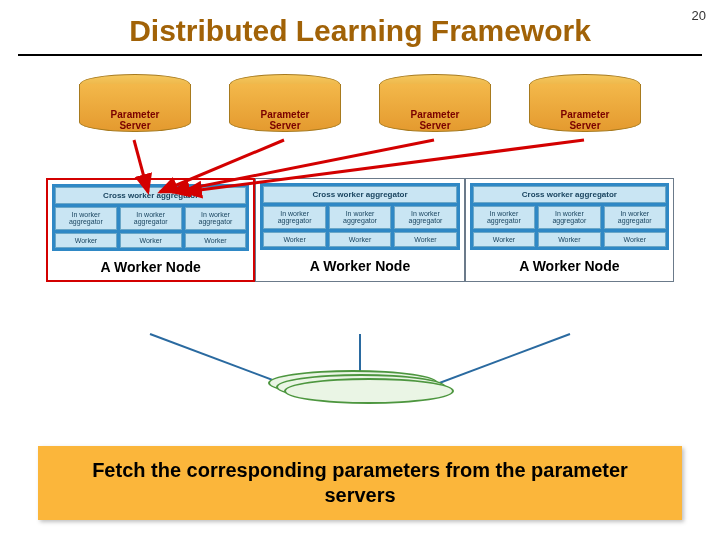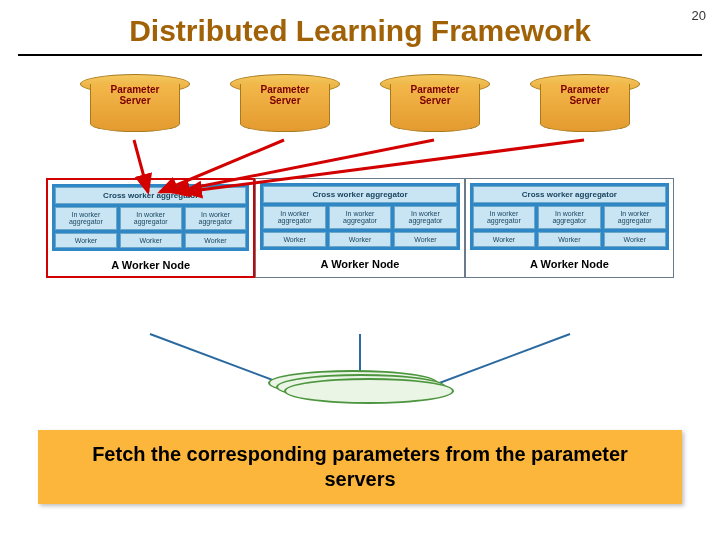--- a/index.html
+++ b/index.html
@@ -4,32 +4,32 @@
 <style>
 * { box-sizing: border-box; margin: 0; padding: 0; }
 body { width: 720px; height: 540px; background: #fff; font-family: Arial, sans-serif; position: relative; overflow: hidden; }
 .page-number { position: absolute; top: 8px; right: 14px; font-size: 13px; color: #333; }
 .title { font-size: 30px; font-weight: 700; color: #a16207; text-align: center; margin-top: 14px; padding: 0 24px; }
 .title-underline { border-bottom: 2px solid #000; margin: 6px 18px 0 18px; }
 .diagram { position: relative; margin: 18px 40px 0 40px; height: 340px; }
 .servers-row { display: flex; justify-content: space-around; padding: 0 20px; }
 .ps { width: 110px; display: flex; flex-direction: column; align-items: center; }
 .cyl-top { width: 110px; height: 20px; border-radius: 55px/10px; background: linear-gradient(#f5c85e,#e8a93a); border:1px solid #a77a1e; }
-.cyl-body { width: 90px; height: 48px; background: linear-gradient(#f3b84a,#e49a2f); border-left:1px solid #a77a1e; border-right:1px solid #a77a1e; border-bottom:1px solid #a77a1e; border-radius: 0 0 55px 55px/0 0 10px 10px; margin-top:-10px; display:flex; align-items:flex-start; justify-content:center; }
+.cyl-body { width: 112px; height: 48px; background: linear-gradient(#f3b84a,#e49a2f); border-left:1px solid #a77a1e; border-right:1px solid #a77a1e; border-bottom:1px solid #a77a1e; border-radius: 0 0 55px 55px/0 0 10px 10px; margin-top:-10px; display:flex; align-items:flex-end; justify-content:center; }
 .cyl-body span { font-size: 10px; color: #7a0000; font-weight: 700; text-align: center; line-height: 1.1; }
 .workers-row { display: flex; justify-content: space-between; margin-top: 46px; padding: 0 6px; }
 .worker-node { width: 215px; border: 1px solid #6b7a8a; background: #fff; display: flex; flex-direction: column; }
 .worker-node.highlight { border: 2px solid #d30000; }
 .wn-inner { background: #2f88c5; margin: 4px; padding: 3px; display: flex; flex-direction: column; gap: 3px; }
 .cwa { background: #c9e5f3; border:1px solid #6aa7c8; text-align:center; font-size:8px; color:#1a4560; padding: 3px 0; font-weight:700; }
 .row3 { display:flex; gap:3px; }
 .cell { flex:1; background:#c9e5f3; border:1px solid #6aa7c8; text-align:center; font-size:7px; color:#1a4560; padding:3px 1px; line-height:1.05; }
-.wn-label { text-align:center; font-size:11px; font-weight:700; padding: 4px 0 5px; color:#000; }
+.wn-label { text-align:center; font-size:14px; font-weight:700; padding: 4px 0 5px; color:#000; }
 svg.arrows { position:absolute; top:0; left:0; width:640px; height:340px; pointer-events:none; }
-.caption-bar { position:absolute; left:38px; right:38px; bottom:36px; background:#fbb63b; padding:12px 20px; text-align:center; font-size:20px; font-weight:700; color:#000; box-shadow: 2px 2px 4px rgba(0,0,0,0.25); line-height:1.25; }
+.caption-bar { position:absolute; left:38px; right:38px; bottom:20px; background:#fbb63b; padding:12px 20px; text-align:center; font-size:20px; font-weight:700; color:#000; box-shadow: 2px 2px 4px rgba(0,0,0,0.25); line-height:1.25; }
 .data-stacks { position:absolute; left:50%; transform:translateX(-50%); bottom:10px; width:200px; height:34px; }
 .de { position:absolute; width:170px; height:26px; border-radius:85px/13px; border:2px solid #4d963f; background:#eaf5e5; }
 .de1{ left:8px; top:0; } .de2{ left:16px; top:4px; } .de3{ left:24px; top:8px; }
 </style>
 </head>
 <body>
 
 <div class="page-number">20</div>
 
 <div class="title">Distributed Learning Framework</div>

